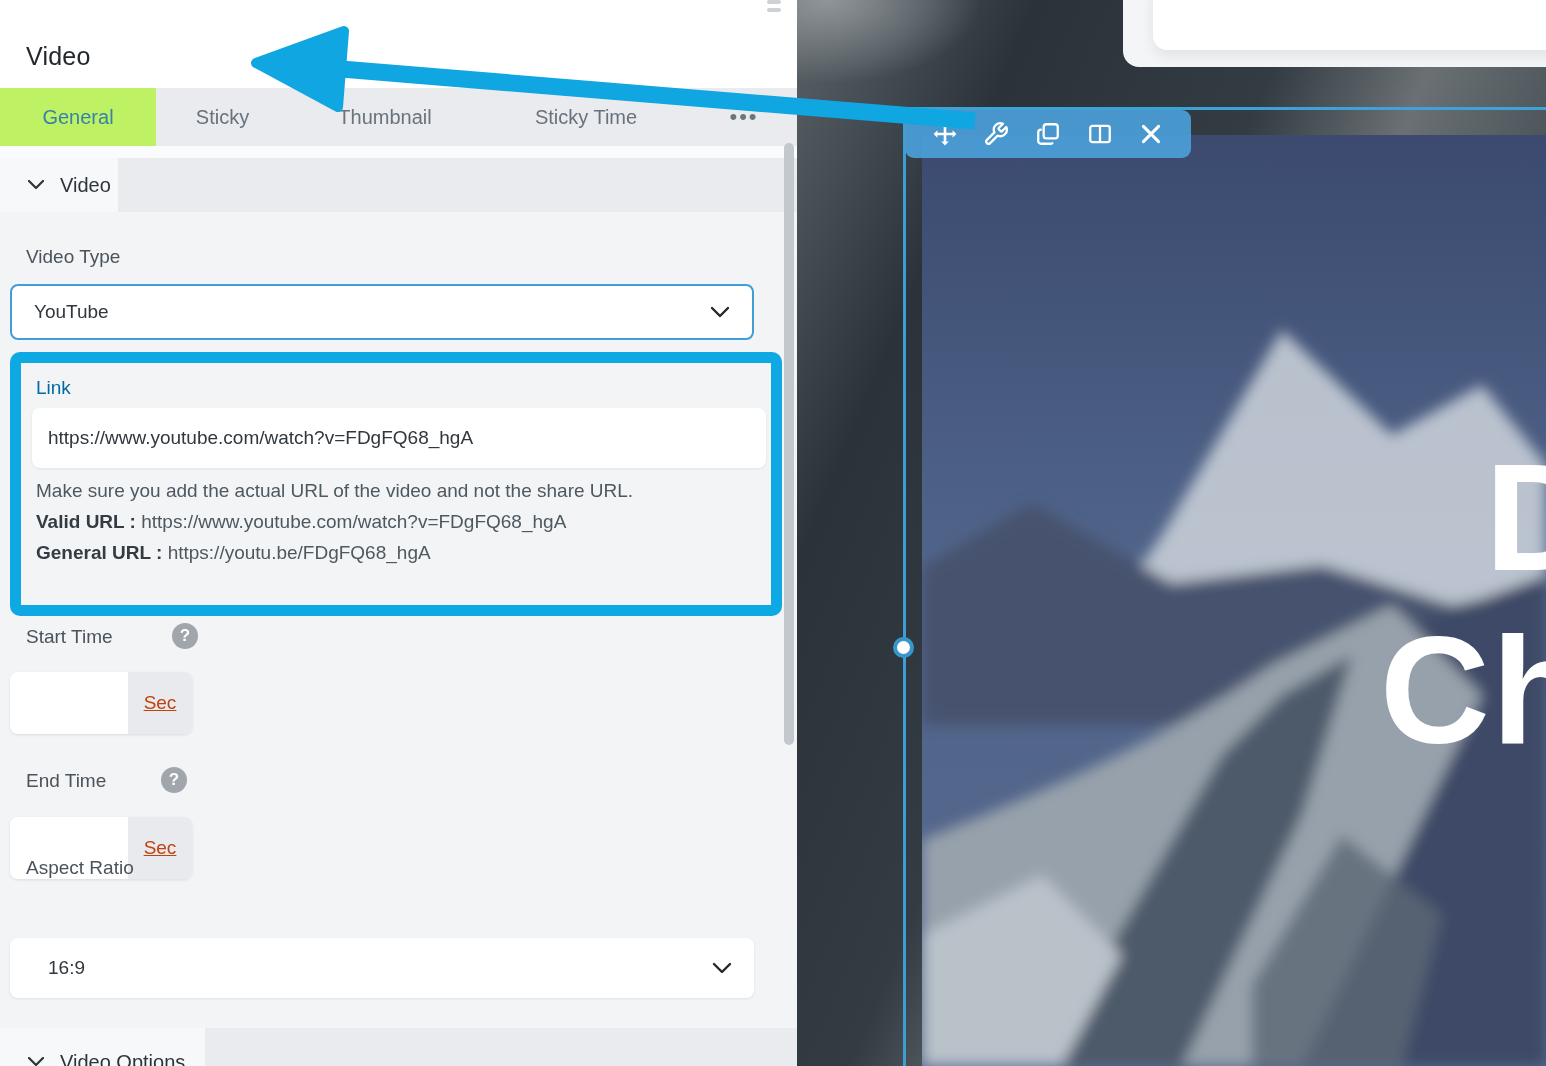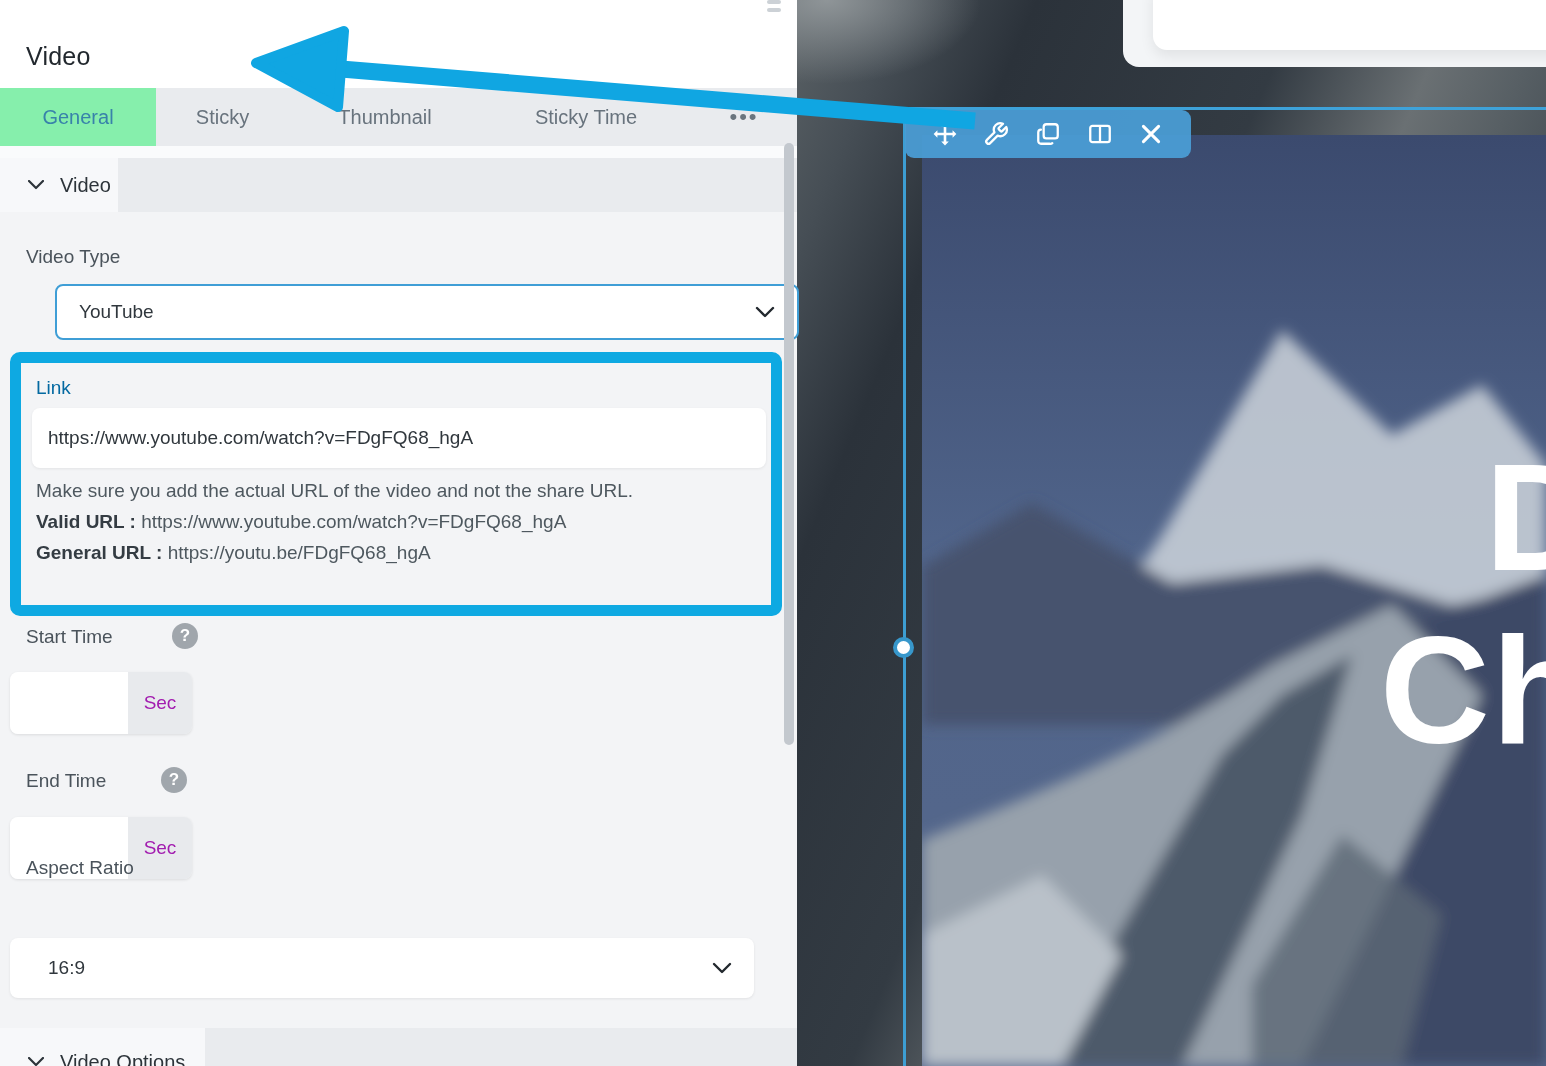--- a/index.html
+++ b/index.html
@@ -7,61 +7,61 @@
 
   
   #panel { position:absolute; left:0; top:0; width:797px; height:1066px; background:#f3f4f6; z-index:5; }
   #panel-header { position:absolute; left:0; top:0; width:797px; height:88px; background:#ffffff; }
   #panel-title { position:absolute; left:26px; top:42px; font-size:25px; font-weight:500; color:#22282e; letter-spacing:.2px; }
   #drag-dots { position:absolute; right:16px; top:0; width:14px; height:14px; }
   #drag-dots span { display:block; width:14px; height:4px; border-radius:2px; background:#ccd1d6; margin-bottom:4px; }
 
   #tabbar { position:absolute; left:0; top:88px; width:797px; height:58px; background:#e9ebee; display:flex; }
   .tab { display:flex; align-items:center; justify-content:center; font-size:20px; color:#68737d; height:58px; cursor:pointer; }
-  .tab.active { background:#86efac; color:#3882aa; }
+  .tab.active { background:#bef264; color:#3882aa; }
   #tab-general { width:156px; }
   #tab-style { width:133px; }
   #tab-thumbnail { width:192px; }
   #tab-sticky { width:210px; }
   #tab-more { width:106px; font-size:22px; letter-spacing:2px; color:#6a757e; }
 
   #tab-gap { position:absolute; left:0; top:146px; width:797px; height:12px; background:#fafbfc; }
 
   .section-header { position:absolute; left:0; width:797px; height:54px; background:#e9ebee; }
   .section-tab { position:absolute; left:0; top:0; height:54px; background:#f7f8fa; display:flex; align-items:center; padding-left:28px; gap:16px; font-size:20px; color:#2d343a; }
   #section-video { top:158px; }
   #section-video .section-tab { width:118px; }
   #section-video-options { top:1028px; height:38px; }
   #section-video-options .section-tab { width:205px; height:54px; padding-top:14px; }
 
   .chev { width:16px; height:10px; flex:0 0 auto; }
   .label { position:absolute; left:26px; font-size:19px; color:#4a535b; }
 
   .select-box { position:absolute; left:10px; width:744px; height:56px; background:#ffffff; border-radius:8px; display:flex; align-items:center; padding:0 22px; font-size:19px; color:#30373d; cursor:pointer; }
   .select-box .chev-dd { margin-left:auto; width:20px; height:12px; }
-  #select-videotype { top:284px; border:2px solid #3f9ed6;margin-left:45px; }
+  #select-videotype { top:284px; border:2px solid #3f9ed6; }
   #select-aspect { top:938px; height:60px; box-shadow:0 1px 3px rgba(0,0,0,.08);padding-left:38px; }
 
   #highlight-box { position:absolute; left:10px; top:352px; width:772px; height:264px; border:11px solid #0ea9e2; border-radius:10px; }
   #link-label { position:absolute; left:15px; top:14px; font-size:19px; color:#0369a1; }
   #link-input { position:absolute; left:11px; top:45px; width:734px; height:60px; background:#ffffff; border:none; border-radius:8px; font-size:19px; color:#30373d; padding:0 16px; font-family:"Liberation Sans", sans-serif; box-shadow:0 1px 3px rgba(0,0,0,.07); }
   #link-desc { position:absolute; left:15px; top:112px; font-size:19px; line-height:31px; color:#4e585f; }
   #link-desc b { color:#343c43; }
 
   .help-icon { position:absolute; top:-3px; width:26px; height:26px; border-radius:50%; background:#a0a6ac; color:#ffffff; font-size:17px; font-weight:bold; display:flex; align-items:center; justify-content:center; }
   #start-label { top:626px; }
   #start-help { left:146px; }
   #end-label { top:770px; }
   #end-help { left:135px; }
 
   .time-group { position:absolute; left:10px; width:182px; height:62px; border-radius:8px; box-shadow:0 1px 3px rgba(0,0,0,.1); display:flex; overflow:hidden; }
   #start-group { top:672px; }
   #end-group { top:817px; }
   .time-input { width:118px; height:62px; border:none; background:#ffffff; padding:0 12px; font-size:19px; font-family:"Liberation Sans", sans-serif; color:#30373d; }
-  .time-suffix { width:64px; height:62px; background:#e8eaed; display:flex; align-items:center; justify-content:center; font-size:19px; color:#a21caf; }
+  .time-suffix { width:64px; height:62px; background:#e8eaed; display:flex; align-items:center; justify-content:center; font-size:19px; color:#c2410c;text-decoration:underline; }
 
   #aspect-label { top:857px; }
   #videotype-label { top:246px; }
 
   #panel-scrollbar { position:absolute; left:784px; top:143px; width:10px; height:602px; border-radius:5px; background:#c3c8ce; }
 
   
   #preview { position:absolute; left:797px; top:0; width:749px; height:1066px; overflow:hidden; background:#2f363d; }
   #preview-bg { position:absolute; inset:0;
     background:

